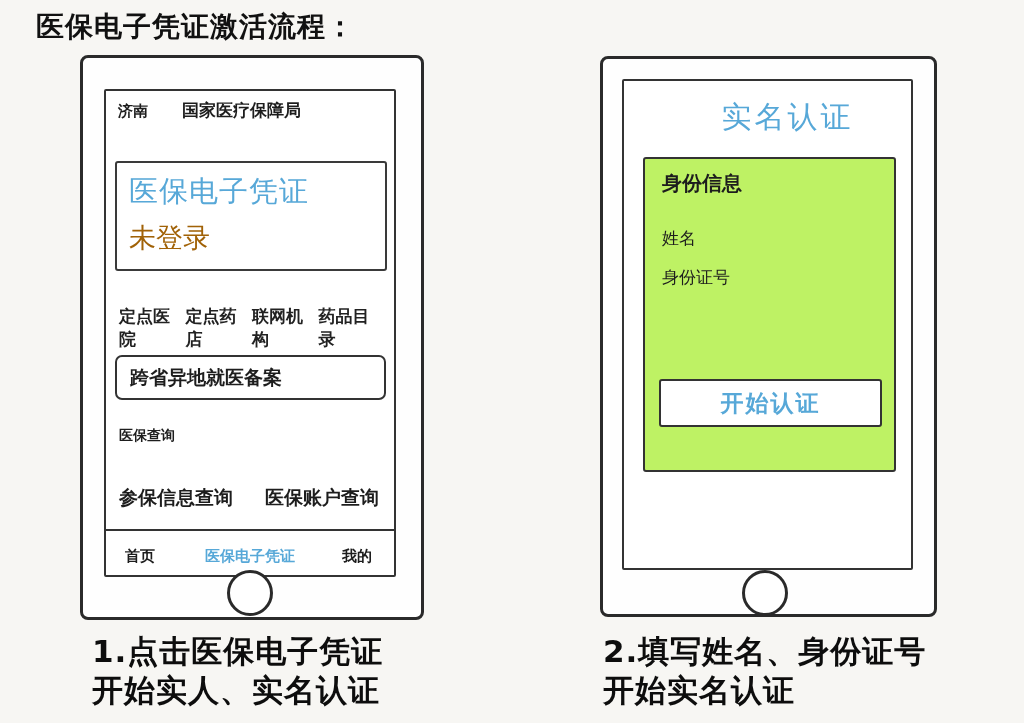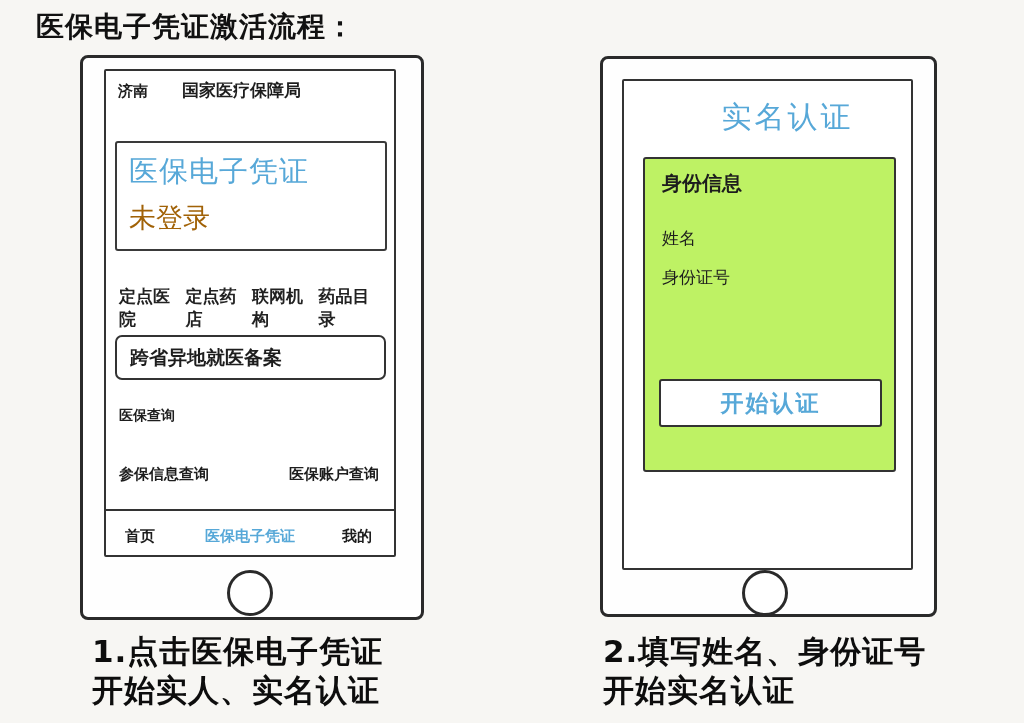--- a/index.html
+++ b/index.html
@@ -20,21 +20,21 @@
     position:absolute; background:#fefefe;
     border:3px solid #2a2a2a; border-radius:8px;
   }
   .phone-left  { left:80px;  top:55px; width:344px; height:565px; }
   .phone-right { left:600px; top:56px; width:337px; height:561px; }
 
   .screen {
     position:absolute; background:#fff;
     border:2px solid #333; border-radius:2px;
   }
-  .phone-left  .screen { left:21px; top:11px; width:292px; height:488px; }
+  .phone-left  .screen { left:21px; top:31px; width:292px; height:488px; }
   .phone-right .screen { left:19px; top:20px; width:291px; height:491px; }
 
   .home-btn {
     position:absolute; width:46px; height:46px;
     border:3px solid #2a2a2a; border-radius:50%; background:#fff;
   }
   .phone-left  .home-btn { left:144px; top:512px; }
   .phone-right .home-btn { left:139px; top:511px; }
 
   
@@ -57,21 +57,21 @@
   .banner {
     position:absolute; left:9px; top:256px; width:271px; height:45px;
     border:2px solid #333; border-radius:7px; background:#fff;
     display:flex; align-items:center; padding-left:13px;
     font-size:19px; font-weight:600; cursor:pointer;margin-top:8px;
   }
   .section-title { position:absolute; left:13px; top:336px; font-size:14px; font-weight:700; }
   .query-row {
     position:absolute; left:13px; top:394px; width:260px;
     display:flex; justify-content:space-between;
-    font-size:15px; font-weight:700;
+    font-size:19px; font-weight:700;
   }
   .tabbar {
     position:absolute; left:0; top:438px; width:100%; height:48px;
     border-top:2px solid #333; font-size:15px; font-weight:700;
   }
   .tab { position:absolute; top:16px; cursor:pointer; }
   .tab-home { left:19px; }
   .tab-cert { left:50%; transform:translateX(-50%); color:var(--accent,#57a8d8); }
   .tab-mine { right:22px; }
 

